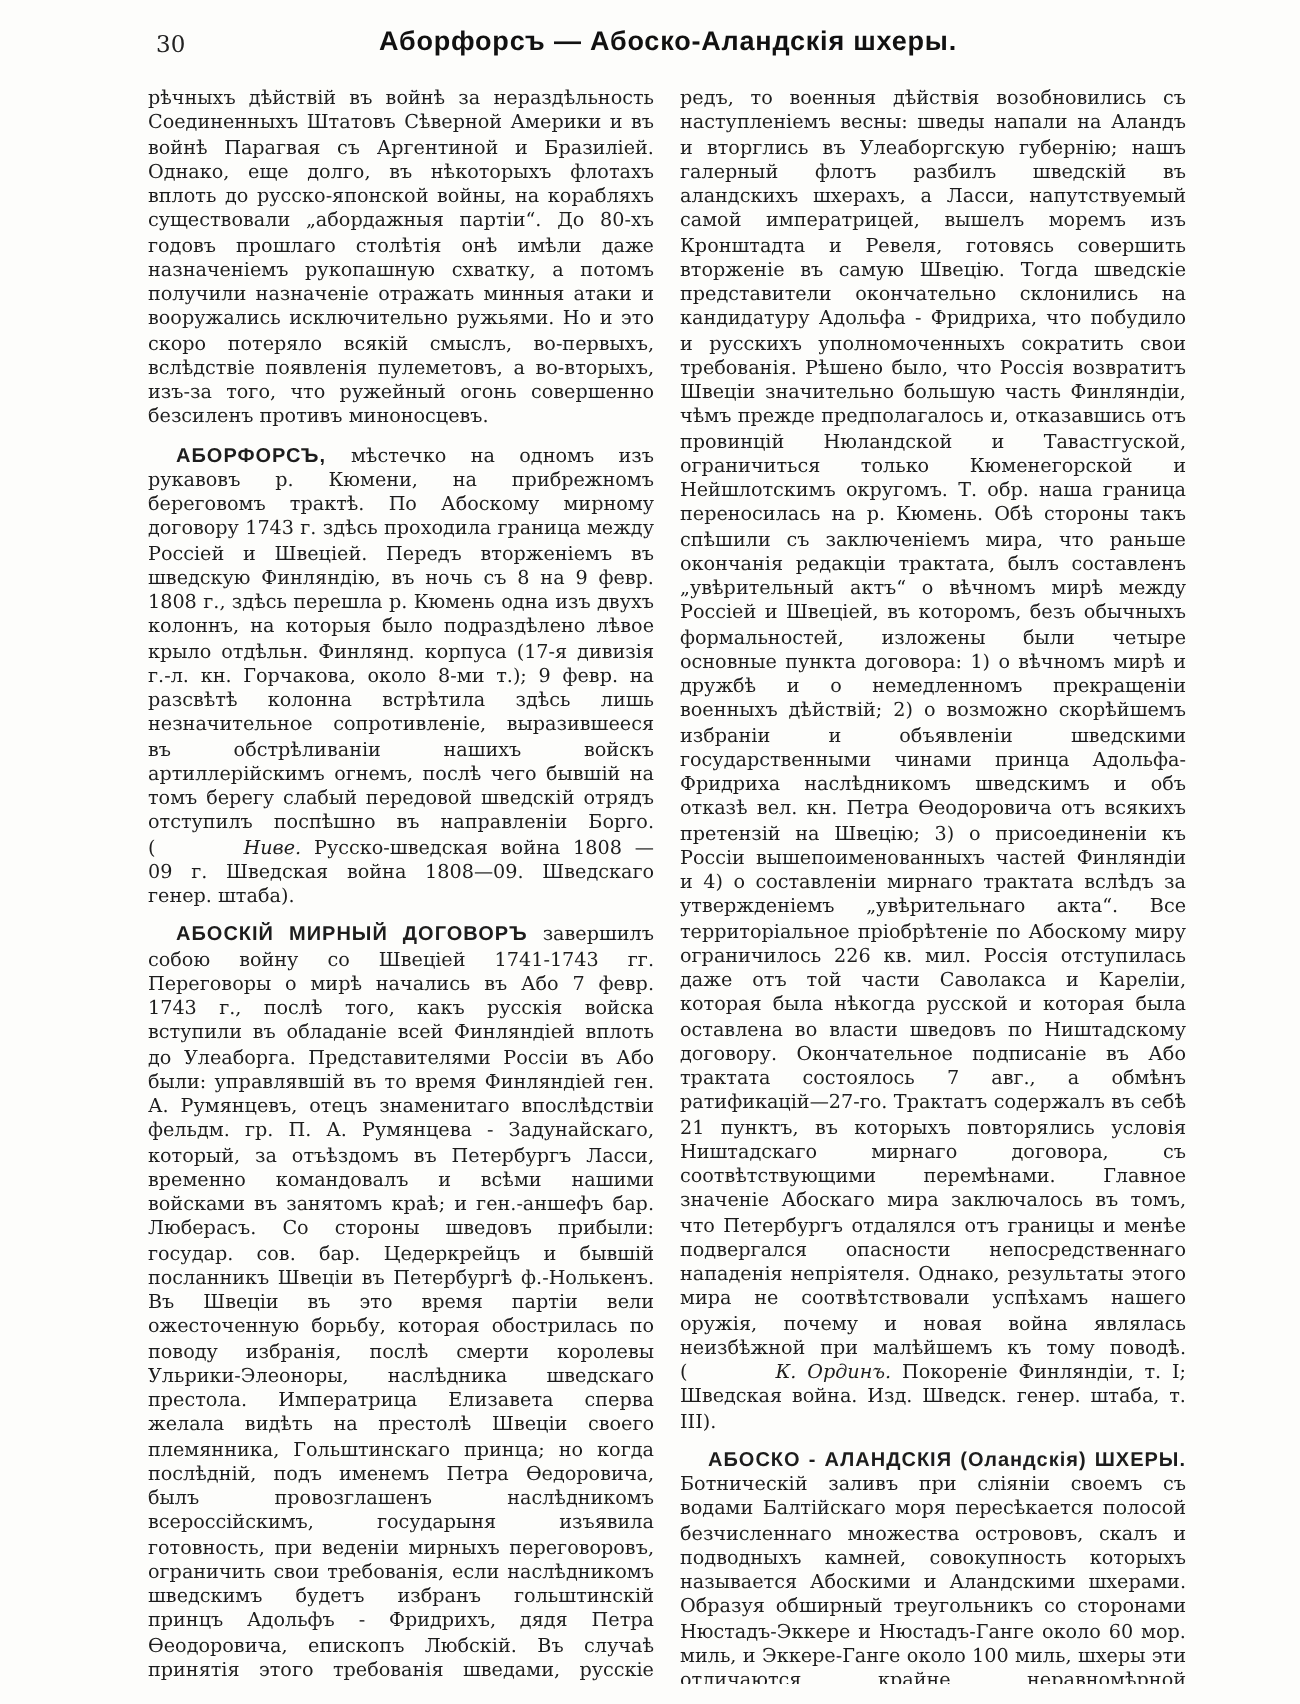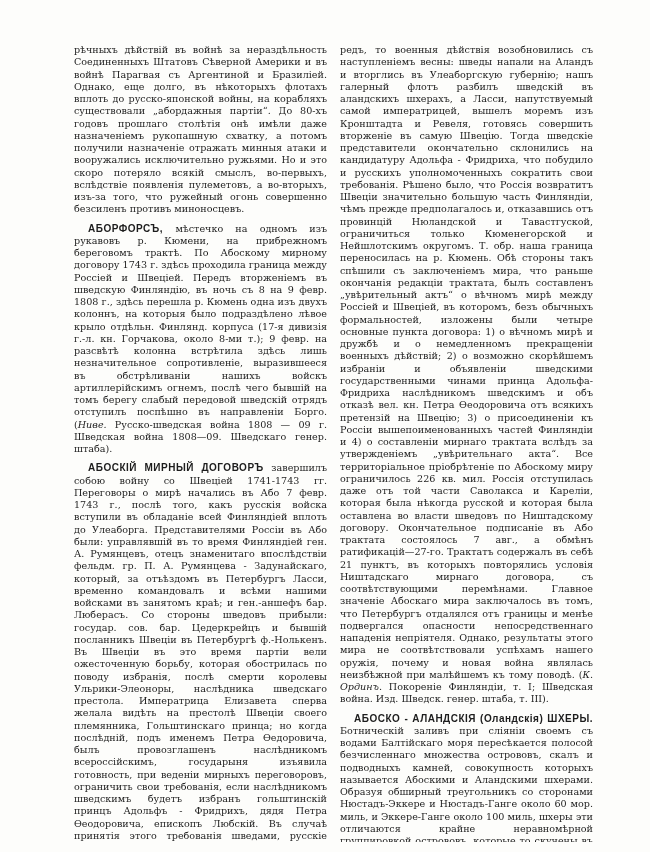--- a/index.html
+++ b/index.html
@@ -63,26 +63,30 @@
     padding: 0;
   }
   p.para.indent { text-indent: 14px; }
   p.para.gap { margin-top: 7px; }
   .headword {
     font-family: "Liberation Sans", sans-serif;
     font-weight: bold;
     font-size: 10px;
     letter-spacing: 0.5px;
   }
-  .ital { font-style: italic; }
+  .ital { font-style: italic; margin-left: 44px; }
 </style>
 </head>
 <body>
 
 <div class="page">
+  <div class="header-row">
+    <span class="page-number">30</span>
+    <div class="header-title">Аборфорсъ — Абоско-Аландскія шхеры.</div>
+  </div>
   <div class="columns">
     <div class="col" id="col-left">
         <p class="para"><span class="body-text">рѣчныхъ дѣйствій въ войнѣ за нераздѣльность Соединенныхъ Штатовъ Сѣверной Америки и въ войнѣ Парагвая съ Аргентиной и Бразиліей. Однако, еще долго, въ нѣкоторыхъ флотахъ вплоть до русско-японской войны, на корабляхъ существовали „абордажныя партіи“. До 80-хъ годовъ прошлаго столѣтія онѣ имѣли даже назначеніемъ рукопашную схватку, а потомъ получили назначеніе отражать минныя атаки и вооружались исключительно ружьями. Но и это скоро потеряло всякій смыслъ, во-первыхъ, вслѣдствіе появленія пулеметовъ, а во-вторыхъ, изъ-за того, что ружейный огонь совершенно безсиленъ противъ миноносцевъ.</span></p>
         <p class="para indent gap"><span class="headword">АБОРФОРСЪ, </span><span class="body-text">мѣстечко на одномъ изъ рукавовъ р. Кюмени, на прибрежномъ береговомъ трактѣ. По Абоскому мирному договору 1743 г. здѣсь проходила граница между Россіей и Швеціей. Передъ вторженіемъ въ шведскую Финляндію, въ ночь съ 8 на 9 февр. 1808 г., здѣсь перешла р. Кюмень одна изъ двухъ колоннъ, на которыя было подраздѣлено лѣвое крыло отдѣльн. Финлянд. корпуса (17-я дивизія г.-л. кн. Горчакова, около 8-ми т.); 9 февр. на разсвѣтѣ колонна встрѣтила здѣсь лишь незначительное сопротивленіе, выразившееся въ обстрѣливаніи нашихъ войскъ артиллерійскимъ огнемъ, послѣ чего бывшій на томъ берегу слабый передовой шведскій отрядъ отступилъ поспѣшно въ направленіи Борго. (</span><span class="ital">Ниве.</span><span class="body-text"> Русско-шведская война 1808 — 09 г. Шведская война 1808—09. Шведскаго генер. штаба).</span></p>
         <p class="para indent gap"><span class="headword">АБОСКІЙ МИРНЫЙ ДОГОВОРЪ </span><span class="body-text">завершилъ собою войну со Швеціей 1741-1743 гг. Переговоры о мирѣ начались въ Або 7 февр. 1743 г., послѣ того, какъ русскія войска вступили въ обладаніе всей Финляндіей вплоть до Улеаборга. Представителями Россіи въ Або были: управлявшій въ то время Финляндіей ген. А. Румянцевъ, отецъ знаменитаго впослѣдствіи фельдм. гр. П. А. Румянцева - Задунайскаго, который, за отъѣздомъ въ Петербургъ Ласси, временно командовалъ и всѣми нашими войсками въ занятомъ краѣ; и ген.-аншефъ бар. Люберасъ. Со стороны шведовъ прибыли: государ. сов. бар. Цедеркрейцъ и бывшій посланникъ Швеціи въ Петербургѣ ф.-Нолькенъ. Въ Швеціи въ это время партіи вели ожесточенную борьбу, которая обострилась по поводу избранія, послѣ смерти королевы Ульрики-Элеоноры, наслѣдника шведскаго престола. Императрица Елизавета сперва желала видѣть на престолѣ Швеціи своего племянника, Гольштинскаго принца; но когда послѣдній, подъ именемъ Петра Ѳедоровича, былъ провозглашенъ наслѣдникомъ всероссійскимъ, государыня изъявила готовность, при веденіи мирныхъ переговоровъ, ограничить свои требованія, если наслѣдникомъ шведскимъ будетъ избранъ гольштинскій принцъ Адольфъ - Фридрихъ, дядя Петра Ѳеодоровича, епископъ Любскій. Въ случаѣ принятія этого требованія шведами, русскіе уполномоченные изъявляли согласіе на возвратъ части Финляндіи, именно провинцій Абосской и Эстроботнійской. Въ противномъ случаѣ тогда же шла рѣчь о полномъ присоединеніи къ Россіи всей Финляндіи. Пререканія касались, главнымъ образомъ, вопроса о томъ, какова должна быть уступаемая Россіи часть Финляндіи. Т. к. дѣло не подвигалось впе-</span></p>
       </div>
     <div class="col" id="col-right">
         <p class="para"><span class="body-text">редъ, то военныя дѣйствія возобновились съ наступленіемъ весны: шведы напали на Аландъ и вторглись въ Улеаборгскую губернію; нашъ галерный флотъ разбилъ шведскій въ аландскихъ шхерахъ, а Ласси, напутствуемый самой императрицей, вышелъ моремъ изъ Кронштадта и Ревеля, готовясь совершить вторженіе въ самую Швецію. Тогда шведскіе представители окончательно склонились на кандидатуру Адольфа - Фридриха, что побудило и русскихъ уполномоченныхъ сократить свои требованія. Рѣшено было, что Россія возвратитъ Швеціи значительно большую часть Финляндіи, чѣмъ прежде предполагалось и, отказавшись отъ провинцій Нюландской и Тавастгуской, ограничиться только Кюменегорской и Нейшлотскимъ округомъ. Т. обр. наша граница переносилась на р. Кюмень. Обѣ стороны такъ спѣшили съ заключеніемъ мира, что раньше окончанія редакціи трактата, былъ составленъ „увѣрительный актъ“ о вѣчномъ мирѣ между Россіей и Швеціей, въ которомъ, безъ обычныхъ формальностей, изложены были четыре основные пункта договора: 1) о вѣчномъ мирѣ и дружбѣ и о немедленномъ прекращеніи военныхъ дѣйствій; 2) о возможно скорѣйшемъ избраніи и объявленіи шведскими государственными чинами принца Адольфа-Фридриха наслѣдникомъ шведскимъ и объ отказѣ вел. кн. Петра Ѳеодоровича отъ всякихъ претензій на Швецію; 3) о присоединеніи къ Россіи вышепоименованныхъ частей Финляндіи и 4) о составленіи мирнаго трактата вслѣдъ за утвержденіемъ „увѣрительнаго акта“. Все территоріальное пріобрѣтеніе по Абоскому миру ограничилось 226 кв. мил. Россія отступилась даже отъ той части Саволакса и Кареліи, которая была нѣкогда русской и которая была оставлена во власти шведовъ по Ништадскому договору. Окончательное подписаніе въ Або трактата состоялось 7 авг., а обмѣнъ ратификацій—27-го. Трактатъ содержалъ въ себѣ 21 пунктъ, въ которыхъ повторялись условія Ништадскаго мирнаго договора, съ соотвѣтствующими перемѣнами. Главное значеніе Абоскаго мира заключалось въ томъ, что Петербургъ отдалялся отъ границы и менѣе подвергался опасности непосредственнаго нападенія непріятеля. Однако, результаты этого мира не соотвѣтствовали успѣхамъ нашего оружія, почему и новая война являлась неизбѣжной при малѣйшемъ къ тому поводѣ. (</span><span class="ital">К. Ординъ.</span><span class="body-text"> Покореніе Финляндіи, т. I; Шведская война. Изд. Шведск. генер. штаба, т. III).</span></p>
         <p class="para indent gap"><span class="headword">АБОСКО - АЛАНДСКІЯ (Оландскія) ШХЕРЫ. </span><span class="body-text">Ботническій заливъ при сліяніи своемъ съ водами Балтійскаго моря пересѣкается полосой безчисленнаго множества острововъ, скалъ и подводныхъ камней, совокупность которыхъ называется Абоскими и Аландскими шхерами. Образуя обширный треугольникъ со сторонами Нюстадъ-Эккере и Нюстадъ-Ганге около 60 мор. миль, и Эккере-Ганге около 100 миль, шхеры эти отличаются крайне неравномѣрной группировкой острововъ, которые то скучены въ одномъ мѣстѣ и отдѣлены другъ отъ друга узкими проливами, то разбросаны въ одиночку, съ обширными водными пространствами между ними, называемыми плесами или фіордами; величина острововъ и покрывающая ихъ растительность также сильно разнятся, уменьшаясь съ удаленіемъ отъ матерого берега</span></p>
       </div>

